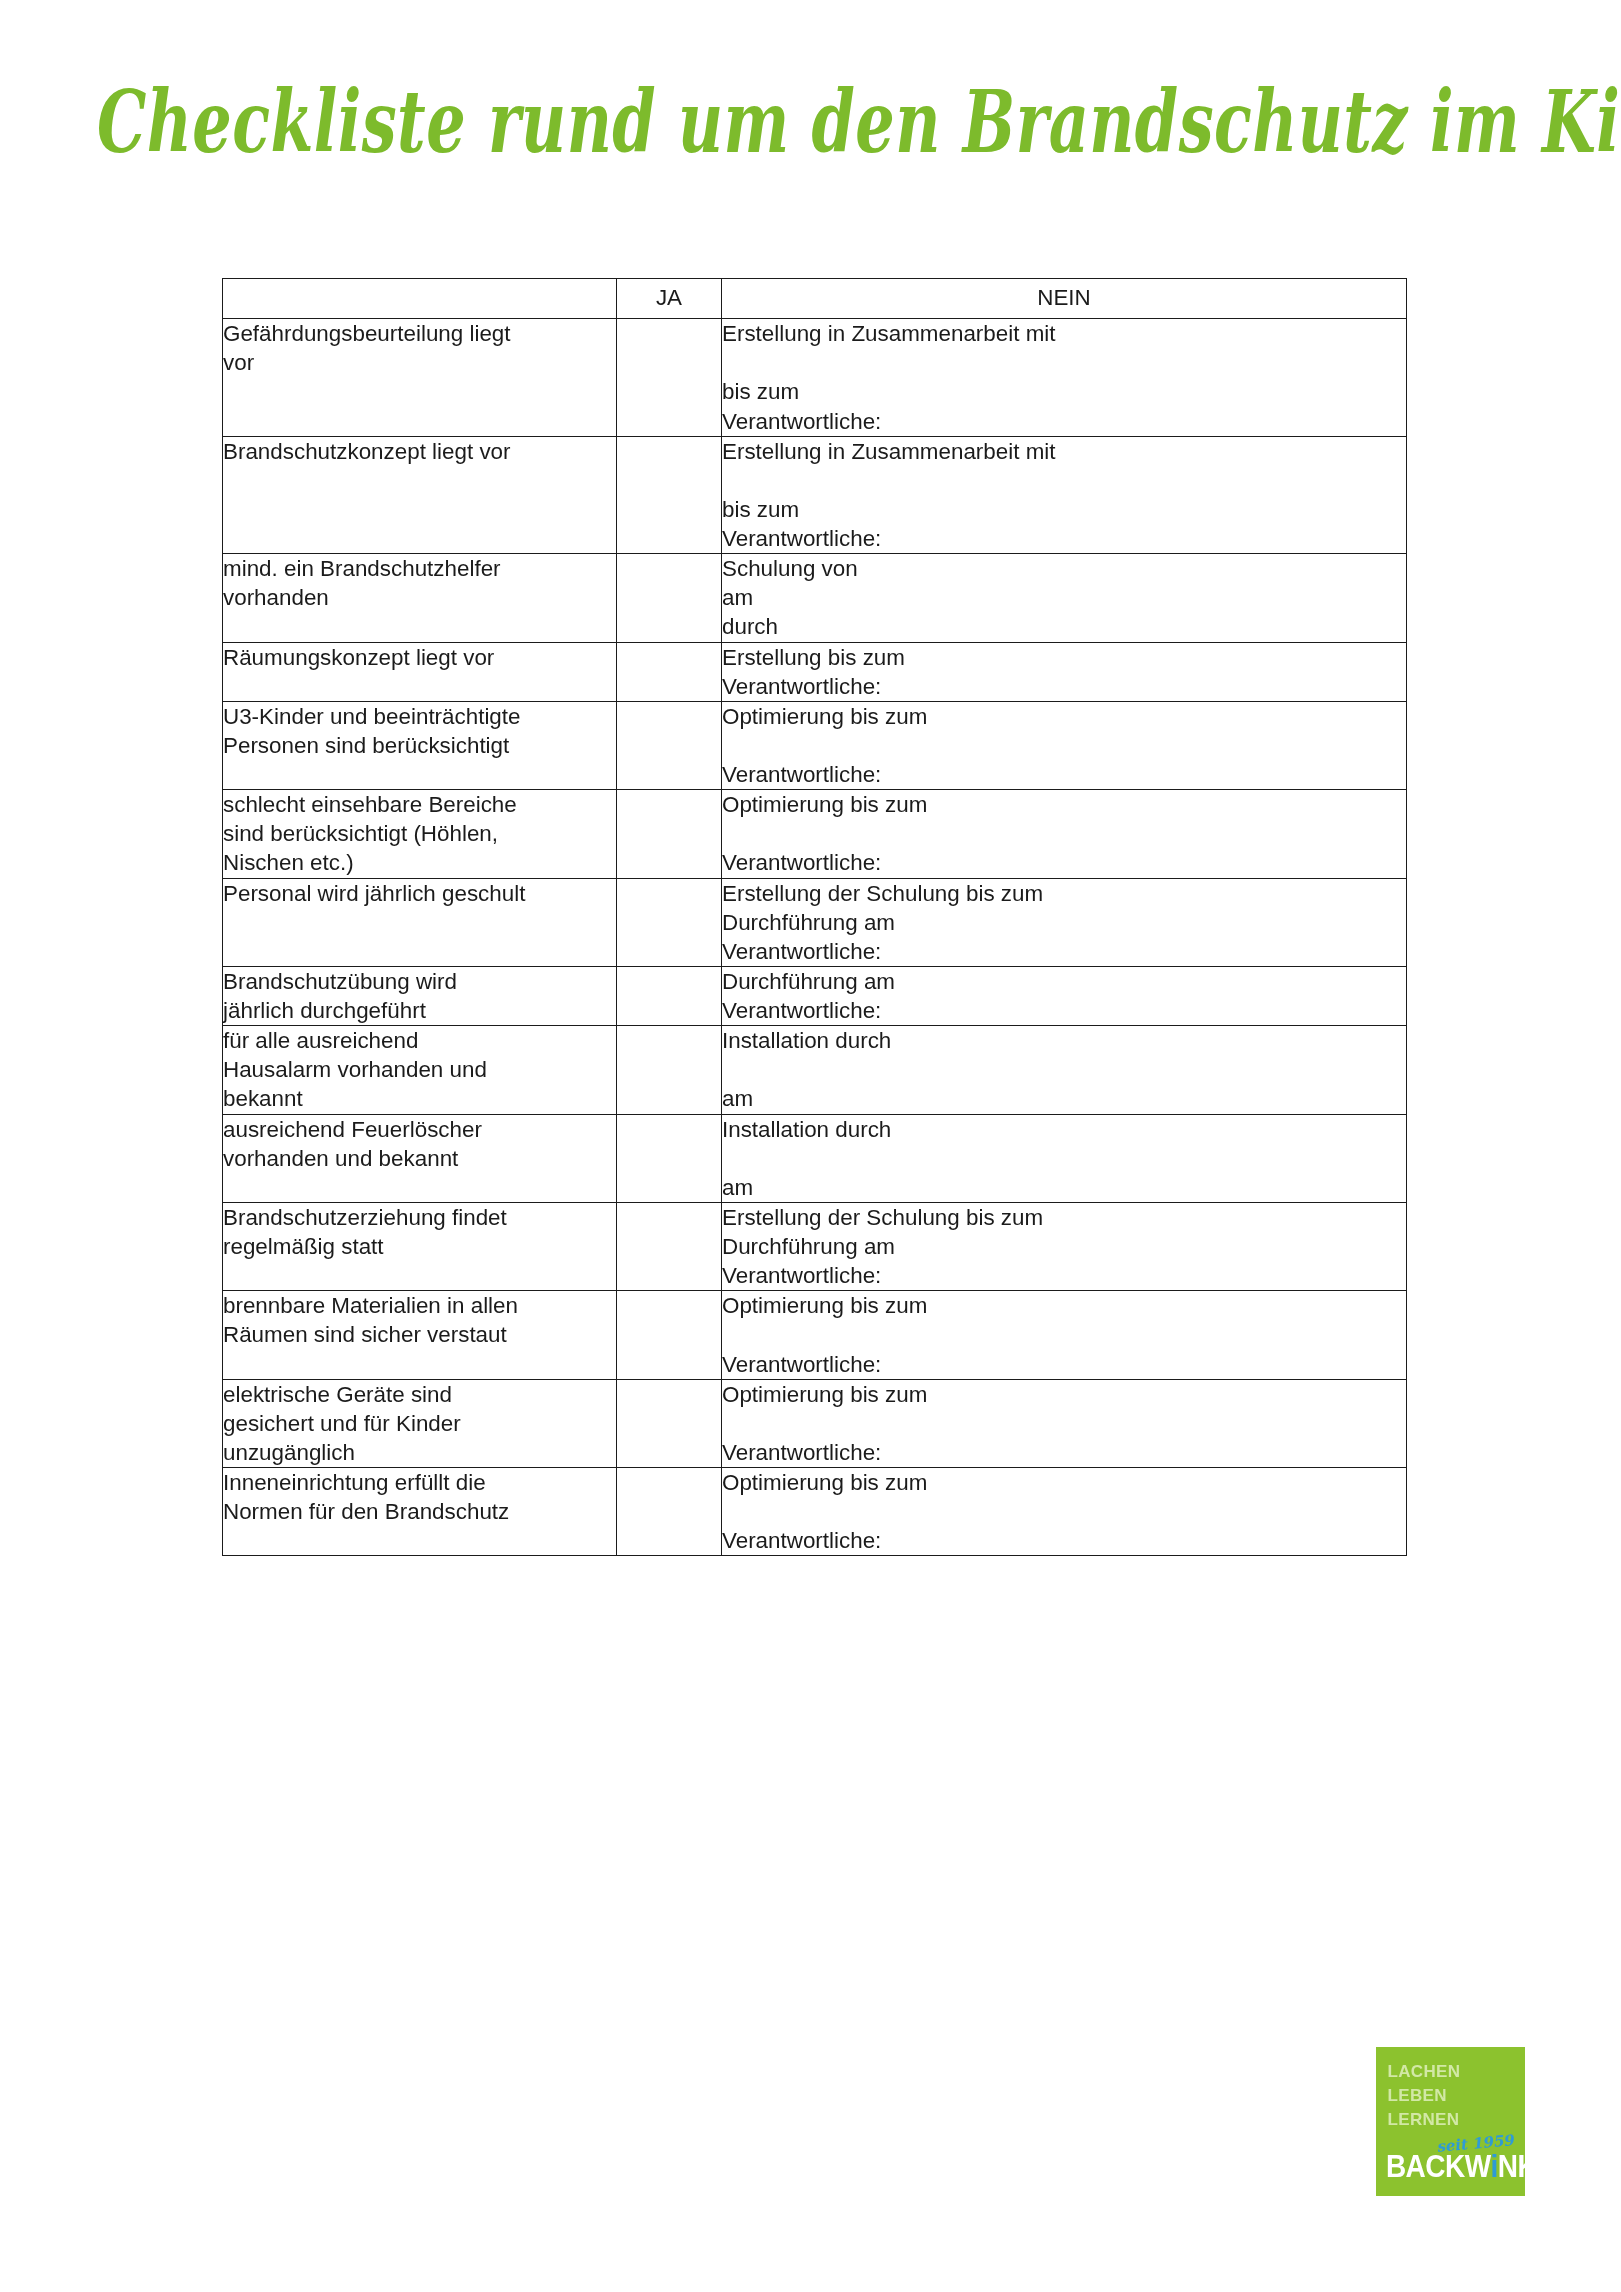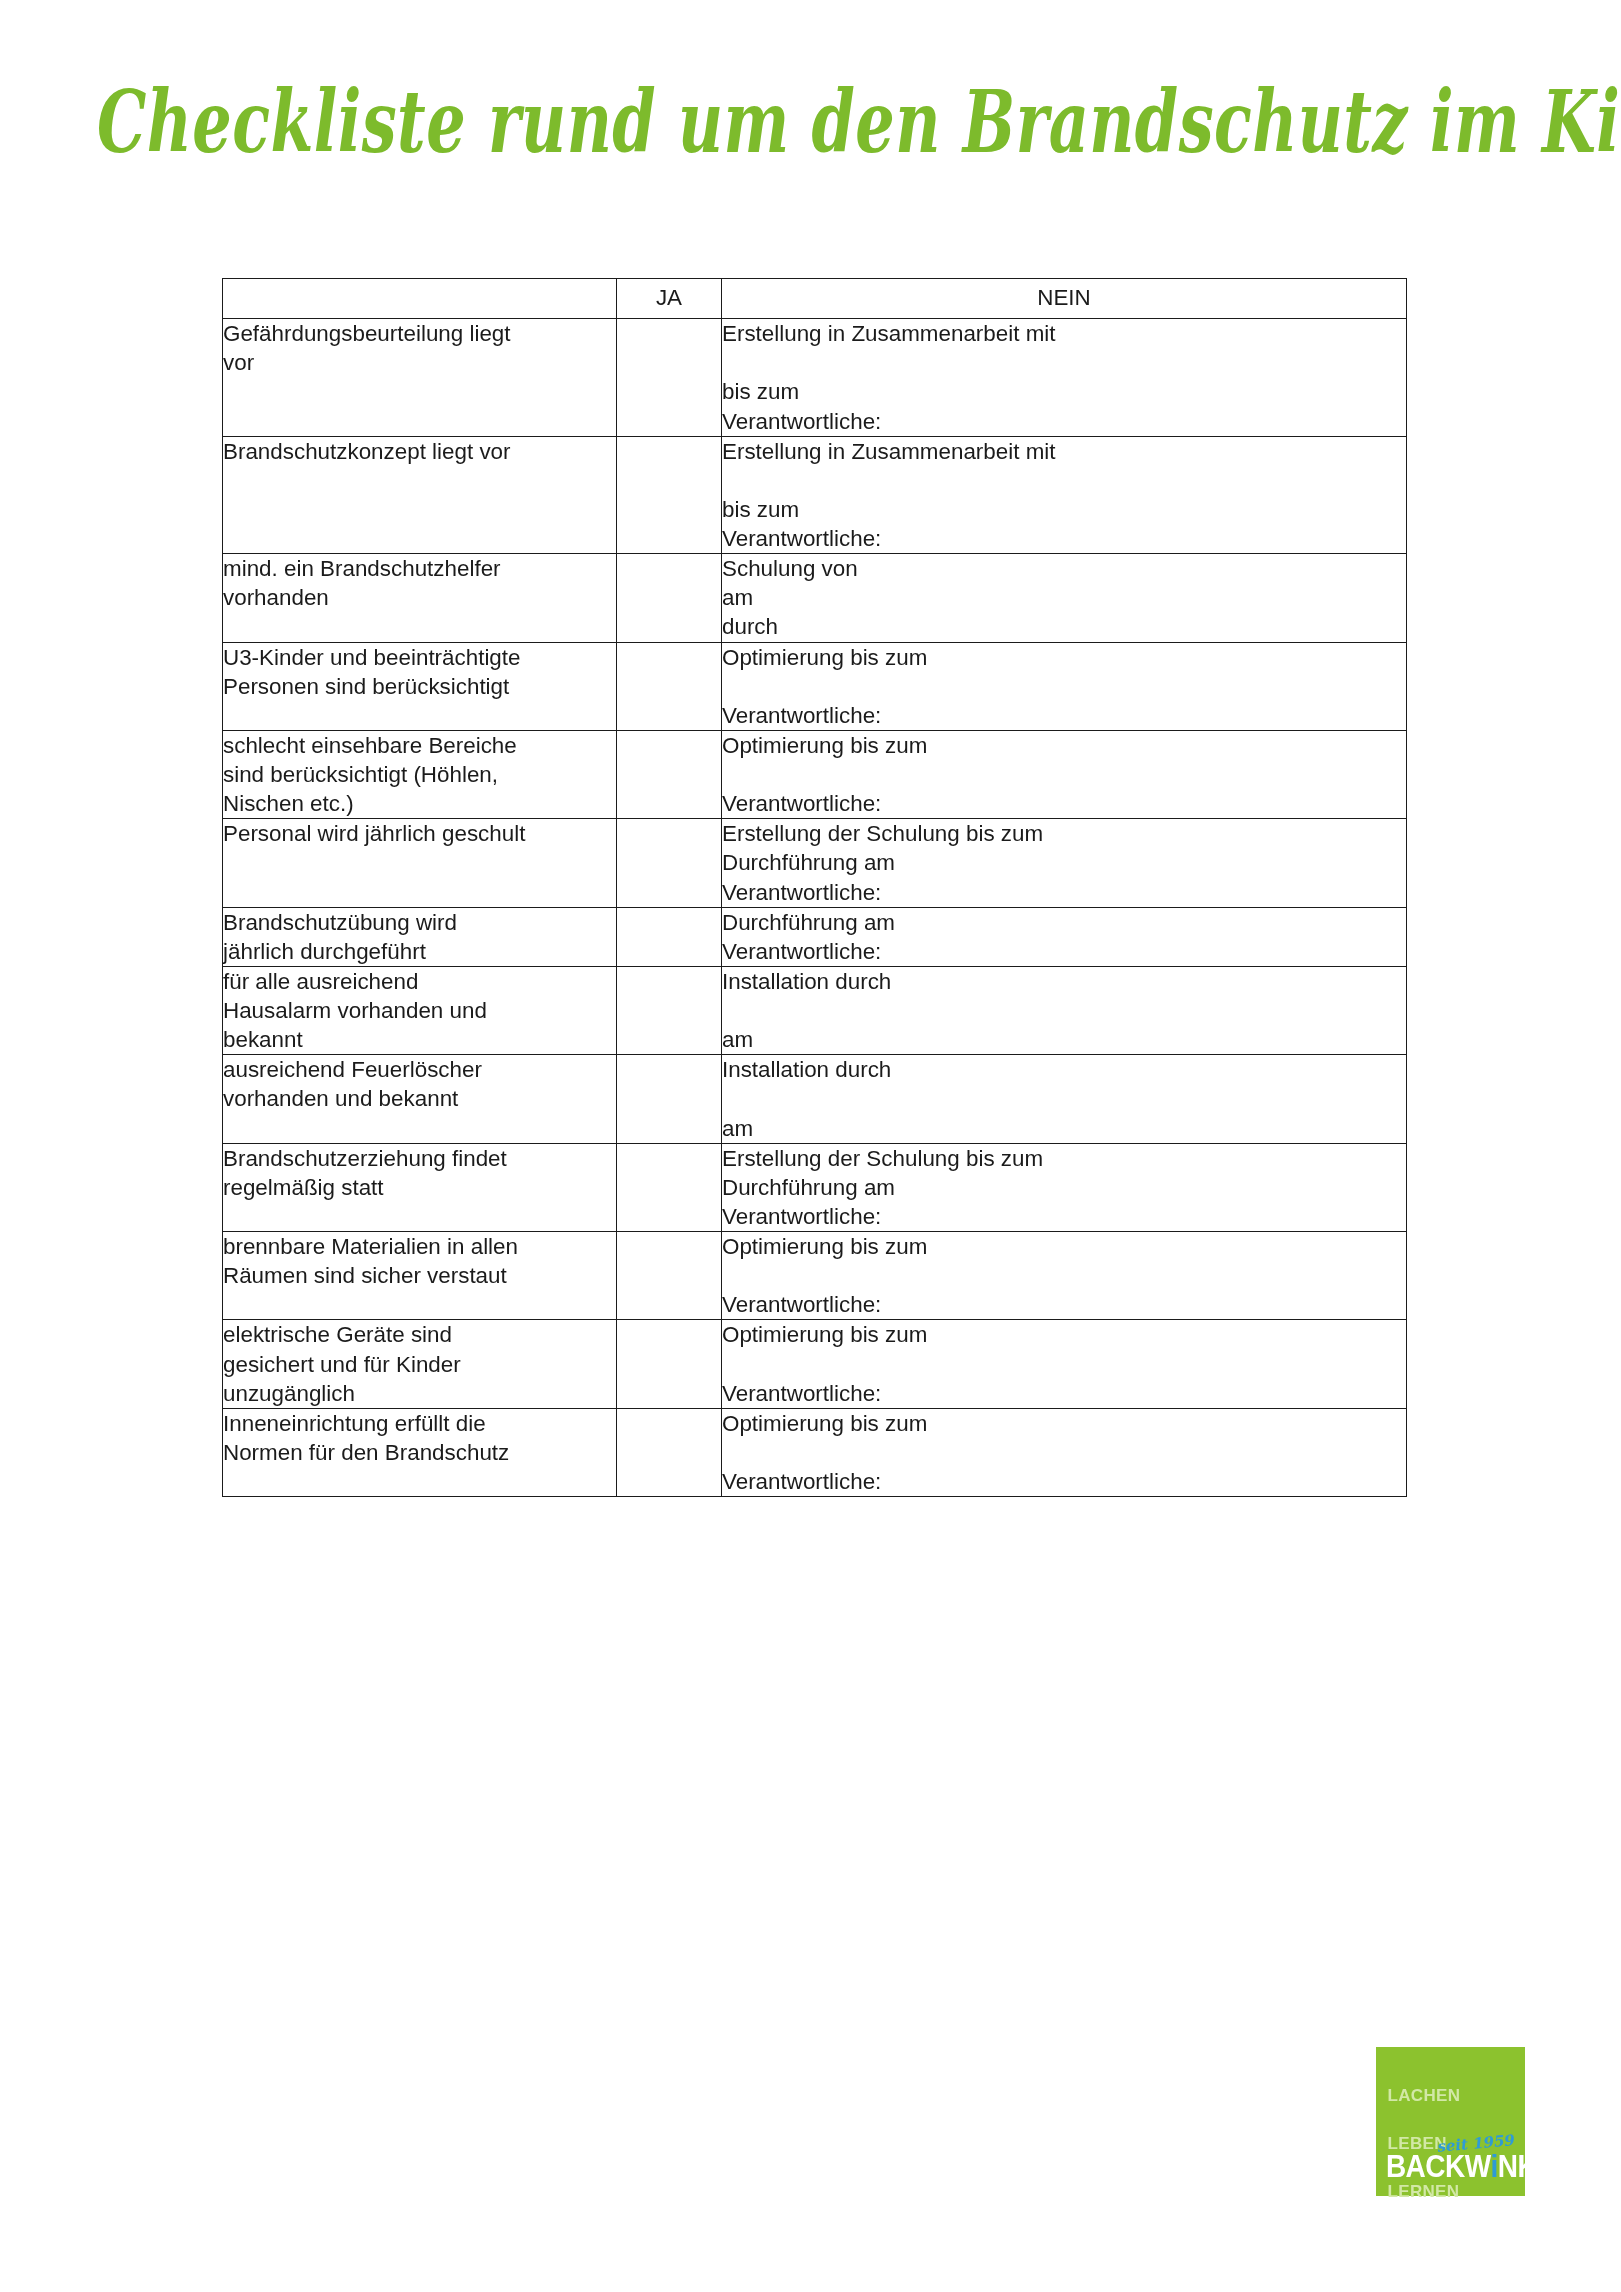--- a/index.html
+++ b/index.html
@@ -98,21 +98,21 @@
   #logo .logo-claim {
     position: absolute;
     left: 11.6px;
     top: 12.5px;
     font-size: 17px;
     line-height: 1.42;
     font-weight: 700;
     letter-spacing: 0.3px;
     color: #D2E8A6;
   }
-  #logo .logo-claim span { display: block; margin-top: 24px; }
+  #logo .logo-claim span { display: block; }
   #logo .logo-seit {
     position: absolute;
     right: 9px;
     bottom: 47px;
     font-family: "DejaVu Serif", serif;
     font-style: italic;
     font-weight: 700;
     font-size: 15px;
     color: #2E9BD6;
     transform: rotate(-5deg);
@@ -186,20 +186,30 @@
         </td>
         <td class="cell-ja"></td>
         <td class="cell-nein">
           <span class="line">Schulung von</span>
           <span class="line">am</span>
           <span class="line">durch</span>
         </td>
       </tr>
       <tr>
         <td class="cell-item">
+          <span class="line">Räumungskonzept liegt vor</span>
+        </td>
+        <td class="cell-ja"></td>
+        <td class="cell-nein">
+          <span class="line">Erstellung bis zum</span>
+          <span class="line">Verantwortliche:</span>
+        </td>
+      </tr>
+      <tr>
+        <td class="cell-item">
           <span class="line">U3-Kinder und beeinträchtigte</span>
           <span class="line">Personen sind berücksichtigt</span>
         </td>
         <td class="cell-ja"></td>
         <td class="cell-nein">
           <span class="line">Optimierung bis zum</span>
           <span class="line blank">&nbsp;</span>
           <span class="line">Verantwortliche:</span>
         </td>
       </tr>

